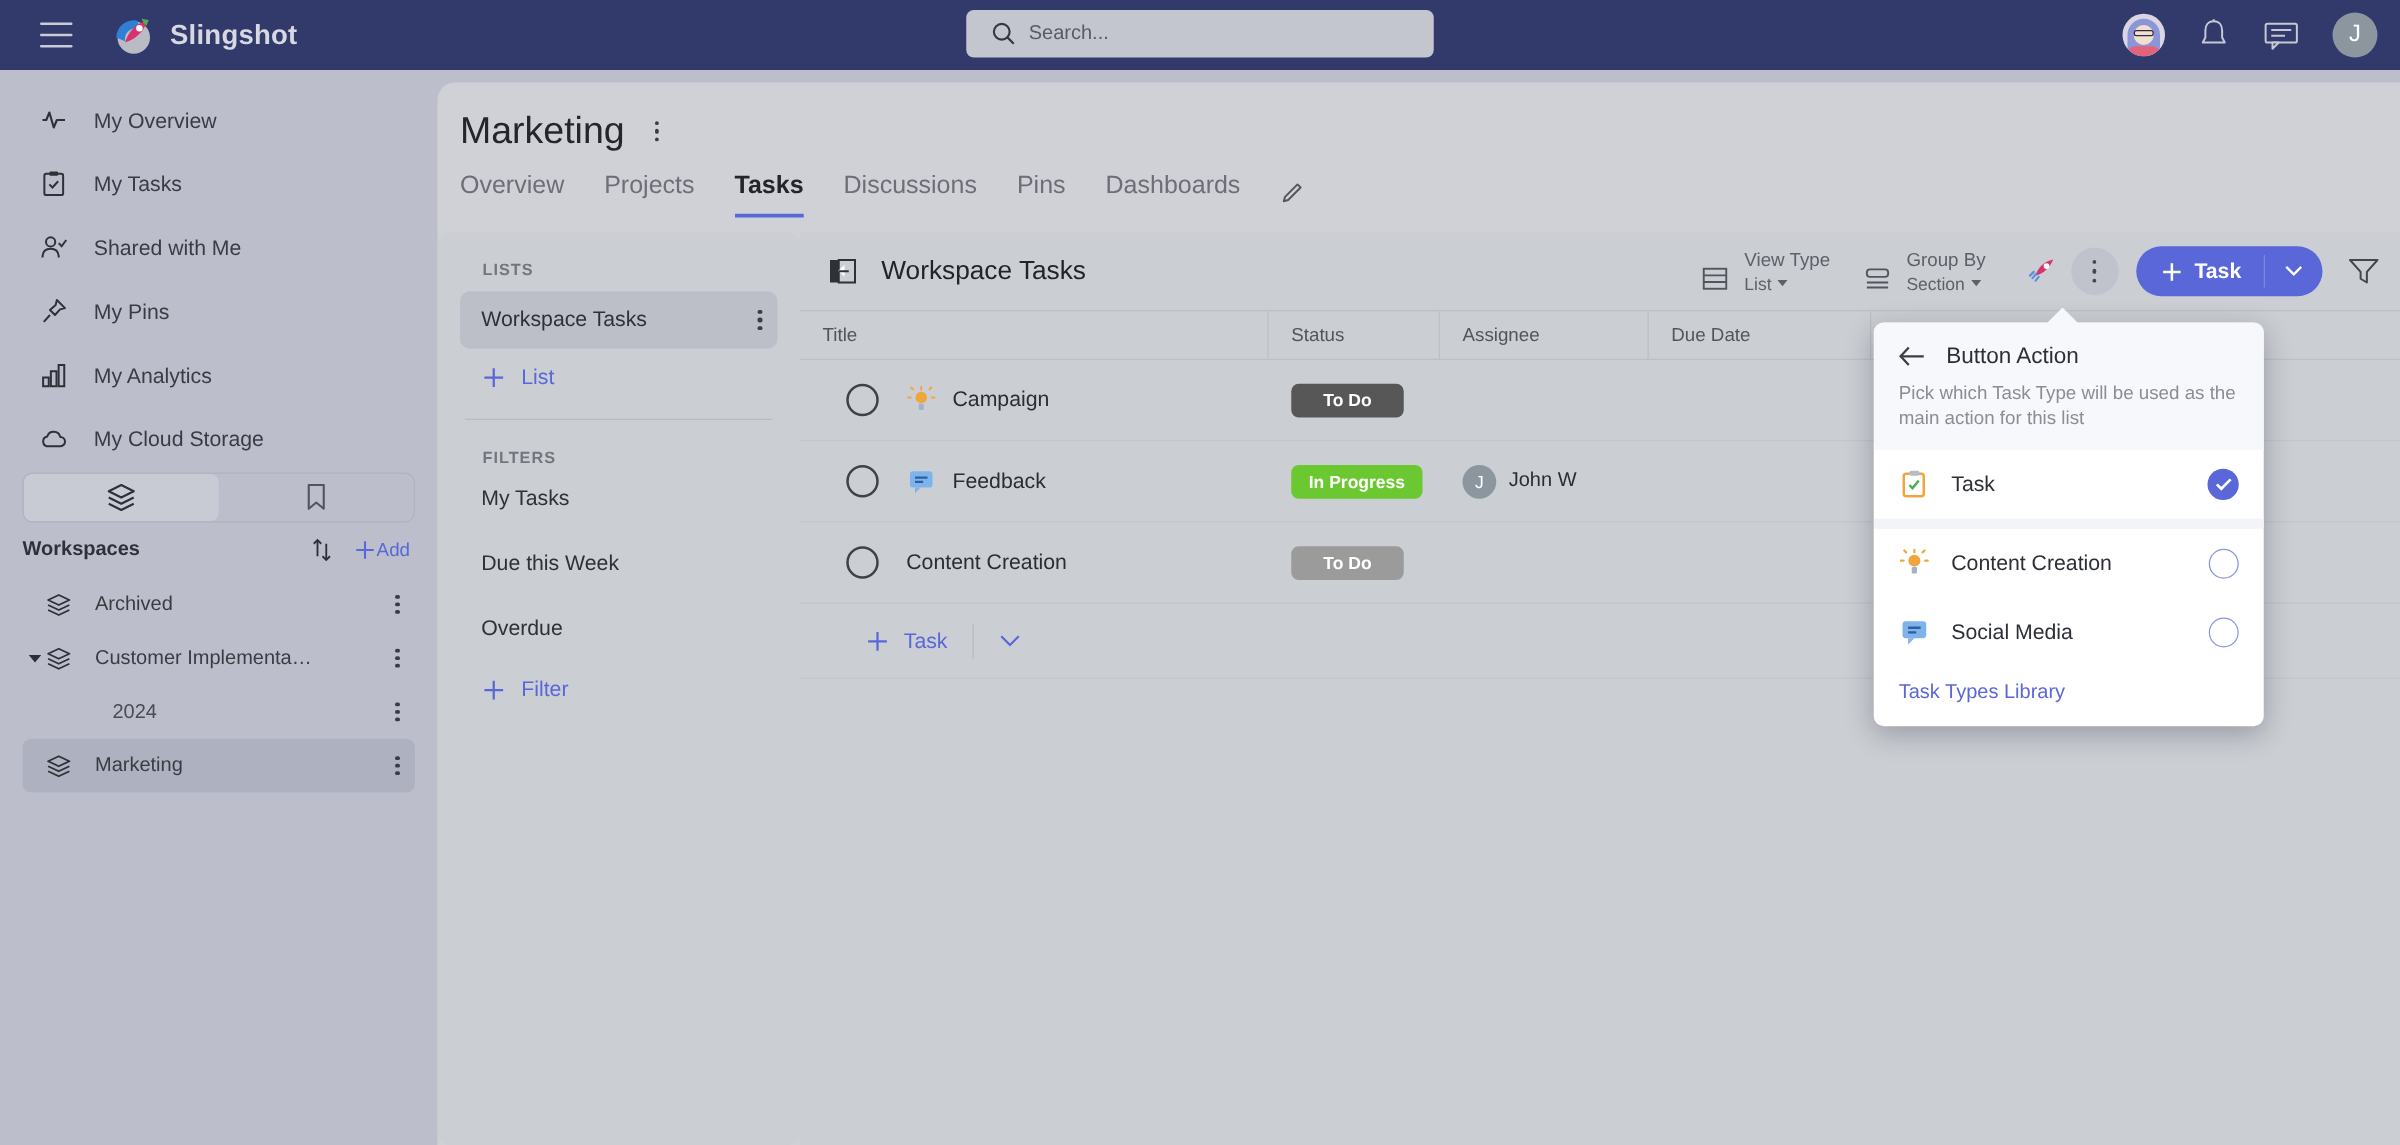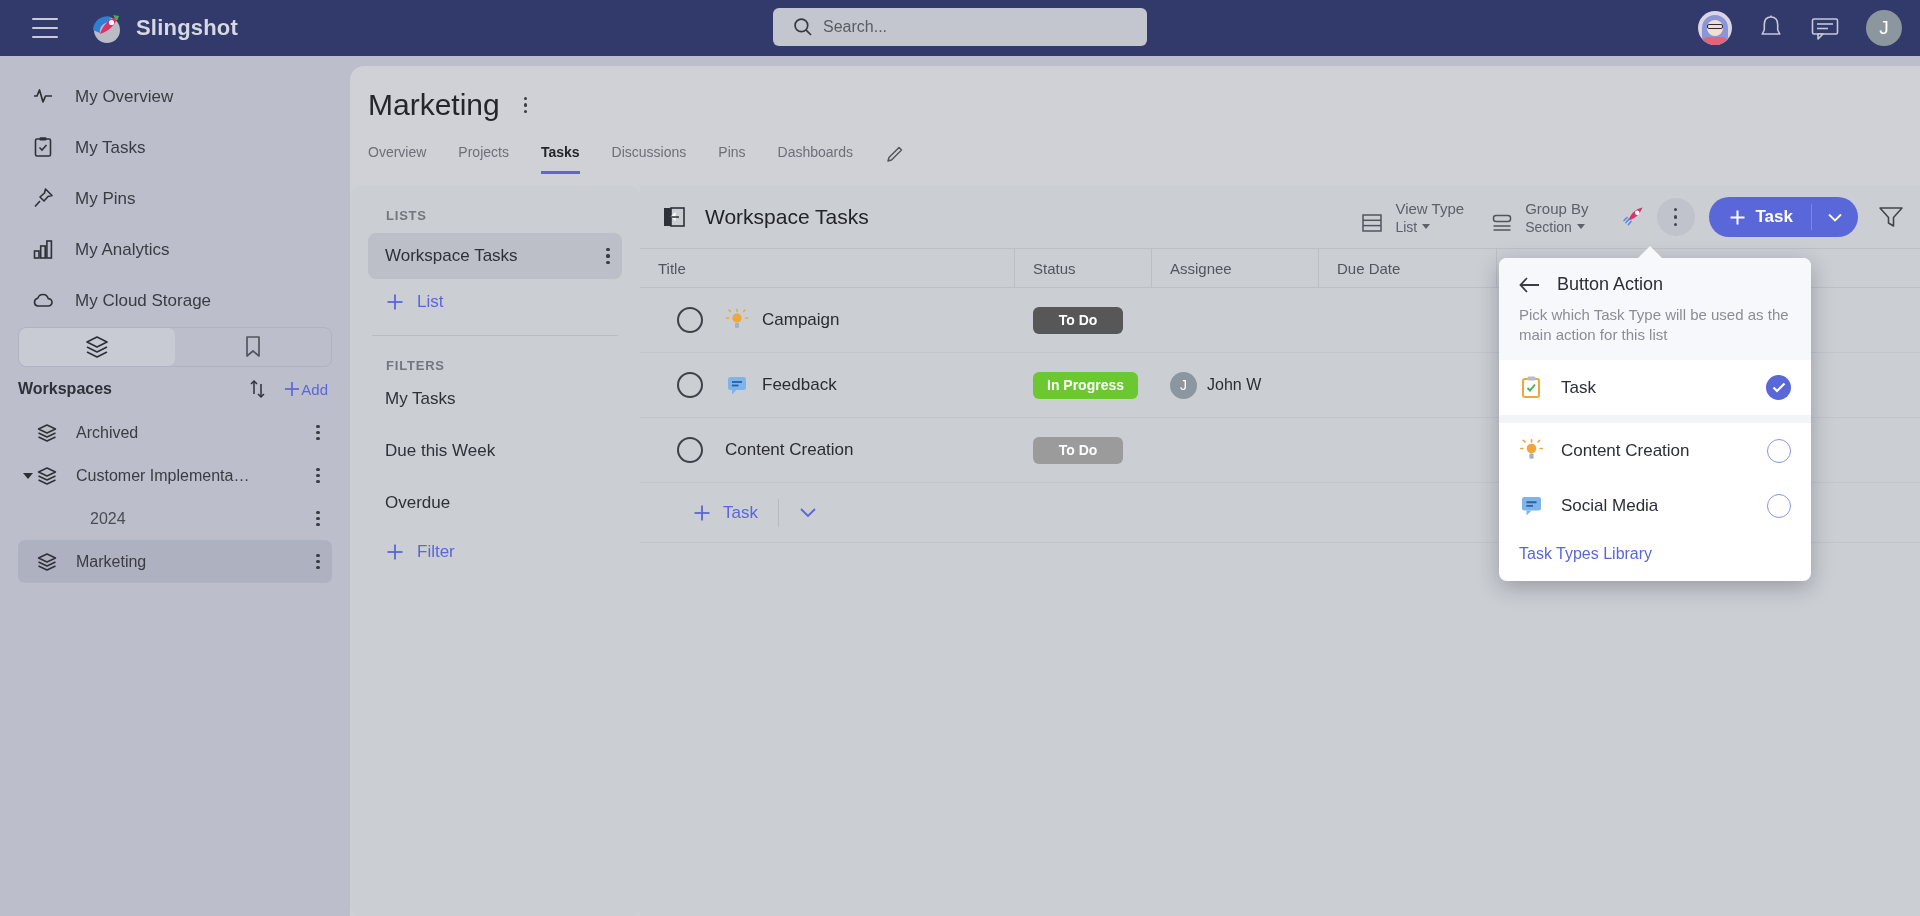--- a/index.html
+++ b/index.html
@@ -85,21 +85,21 @@
   .kebab i { width: 3.2px; height: 3.2px; border-radius: 50%; background: #3a3c44; display: block; }
 
   
   .page {
     position: absolute; left: 350px; top: 66px; width: 1570px; height: 850px;
     background: #cfd1d6; border-radius: 14px 0 0 0;
   }
   .page-title-row { display: flex; align-items: center; padding: 22px 0 0 18px; gap: 16px; }
   .page-title { font-size: 30px; color: #25262c; }
   .tabs { display: flex; align-items: flex-end; gap: 32px; padding: 22px 0 0 18px; height: 52px; }
-  .tab { font-size: 14px; color: #6d6f78; cursor: pointer; padding-bottom: 11px;
+  .tab { font-size: 20px; color: #6d6f78; cursor: pointer; padding-bottom: 11px;
     border-bottom: 3px solid transparent; }
   .tab.active { color: #24252b; font-weight: bold; border-bottom-color: #5a67d8; }
   .pencil-icon { width: 20px; height: 20px; margin-bottom: 10px; cursor: pointer; }
 
   
   .lists-panel { position: absolute; left: 0px; top: 120px; width: 290px; height: 730px;
     background: #cbced3; border-radius: 10px; }
   .sec-label { font-size: 13px; font-weight: bold; color: #74767f; letter-spacing: .8px;
     padding: 22px 0 0 36px; }
   .list-row { display: flex; align-items: center; height: 46px; margin: 10px 18px 0 18px;
@@ -250,20 +250,28 @@
 
   <div class="nav-item">
     <svg class="nav-icon" viewBox="0 0 22 22">
       <rect x="3.5" y="3" width="15" height="17" rx="1.5" fill="none" stroke="#2f3139" stroke-width="1.6"></rect>
       <rect x="7.5" y="1.2" width="7" height="3.4" rx="1" fill="#2f3139"></rect>
       <polyline points="7.5,11.5 10,14 14.5,9" fill="none" stroke="#2f3139" stroke-width="1.6"></polyline>
     </svg>
     <span class="label">My Tasks</span>
   </div>
 
+  <div class="nav-item">
+    <svg class="nav-icon" viewBox="0 0 22 22">
+      <circle cx="8.5" cy="6.5" r="3.7" fill="none" stroke="#2f3139" stroke-width="1.6"></circle>
+      <path d="M2 19 C2 14 5 12 8.5 12 C12 12 15 14 15 19" fill="none" stroke="#2f3139" stroke-width="1.6"></path>
+      <polyline points="15,7.5 17.3,10 21,5" fill="none" stroke="#2f3139" stroke-width="1.6"></polyline>
+    </svg>
+    <span class="label">Shared with Me</span>
+  </div>
 
   <div class="nav-item">
     <svg class="nav-icon" viewBox="0 0 22 22">
       <path d="M13.5 2 L20 8.5 L16 9.5 L12 14 L8 10 L12.5 6 Z" fill="none" stroke="#2f3139" stroke-width="1.6" stroke-linejoin="round"></path>
       <line x1="8" y1="14" x2="3" y2="19.5" stroke="#2f3139" stroke-width="1.6"></line>
     </svg>
     <span class="label">My Pins</span>
   </div>
 
   <div class="nav-item">

